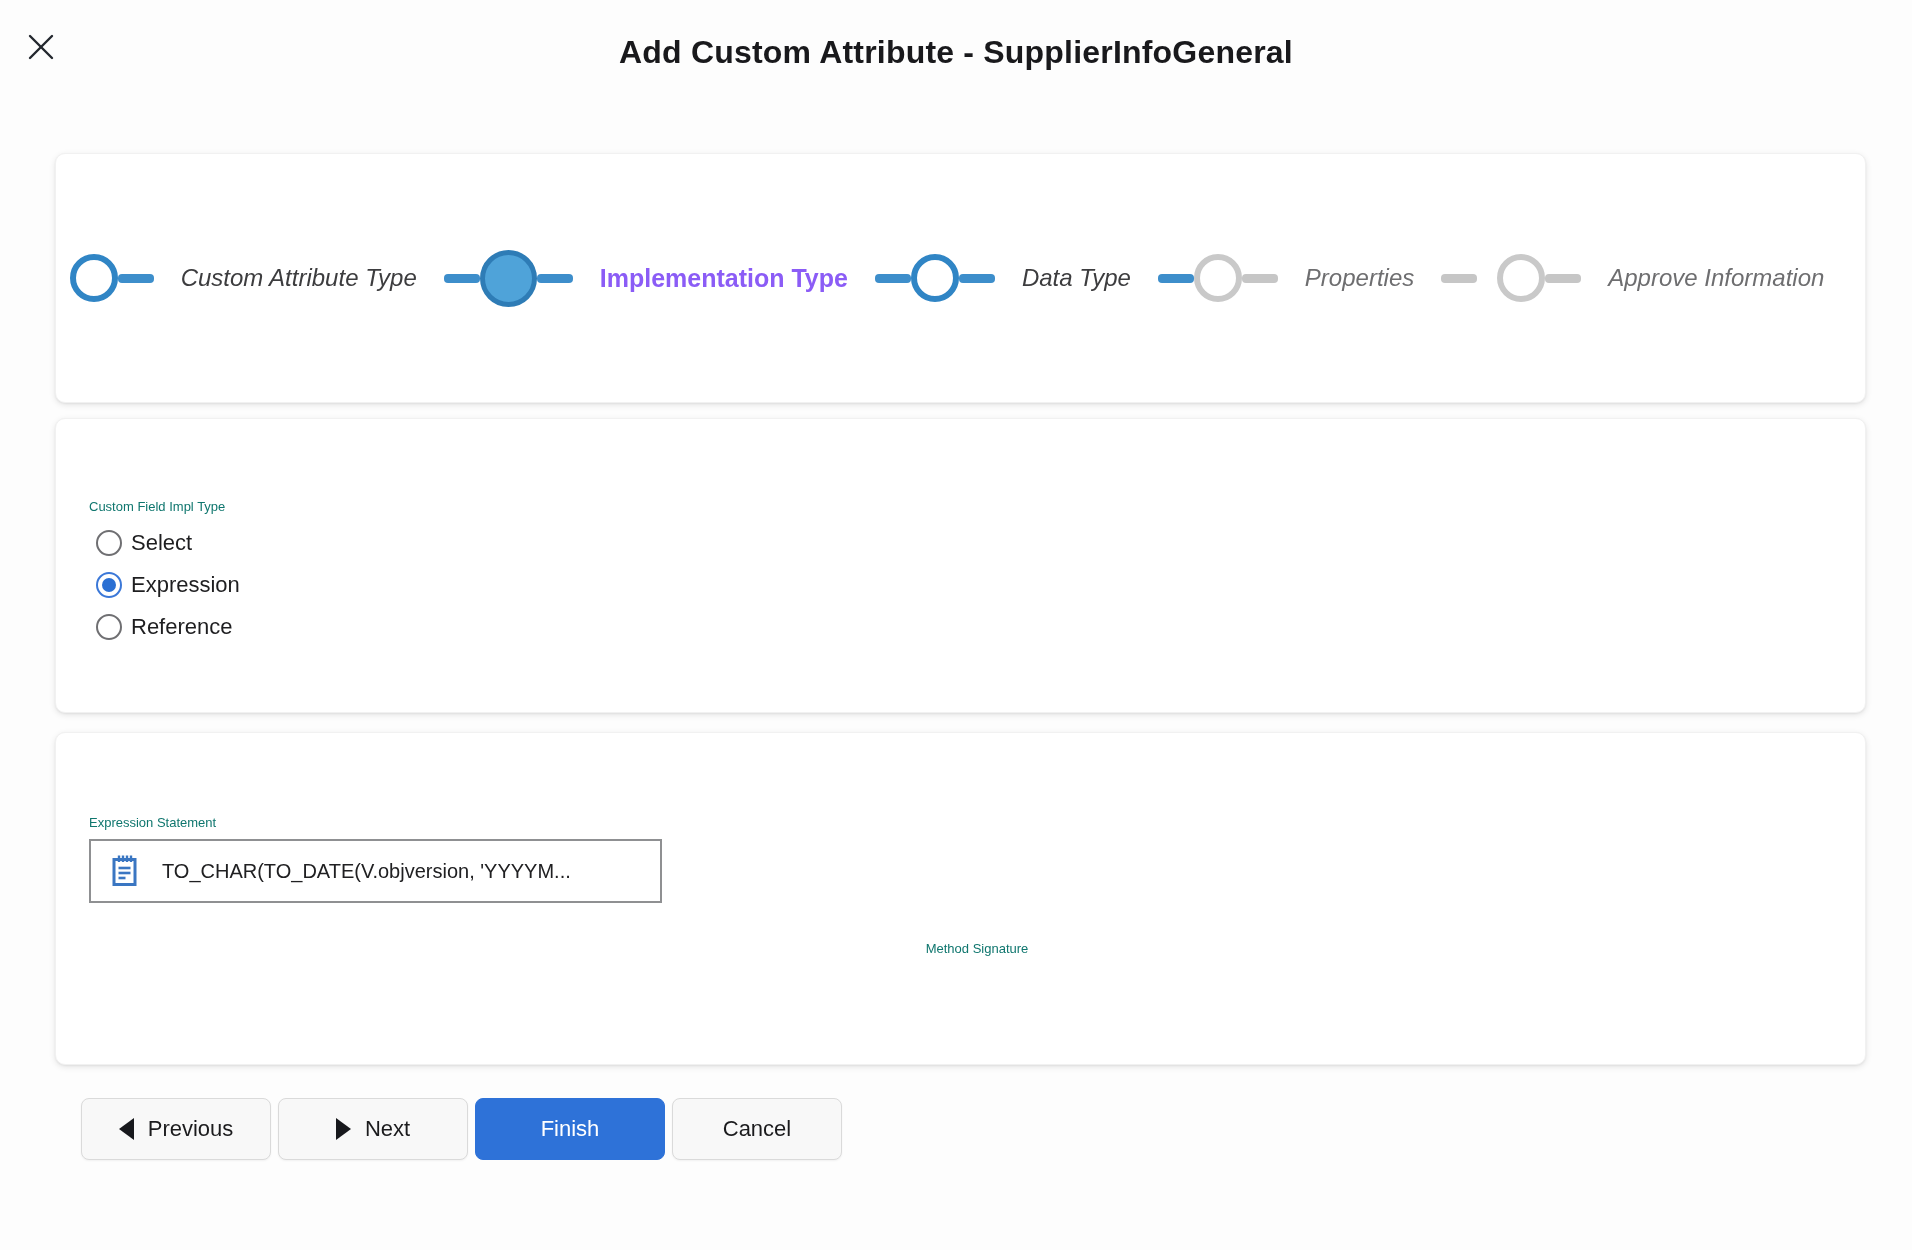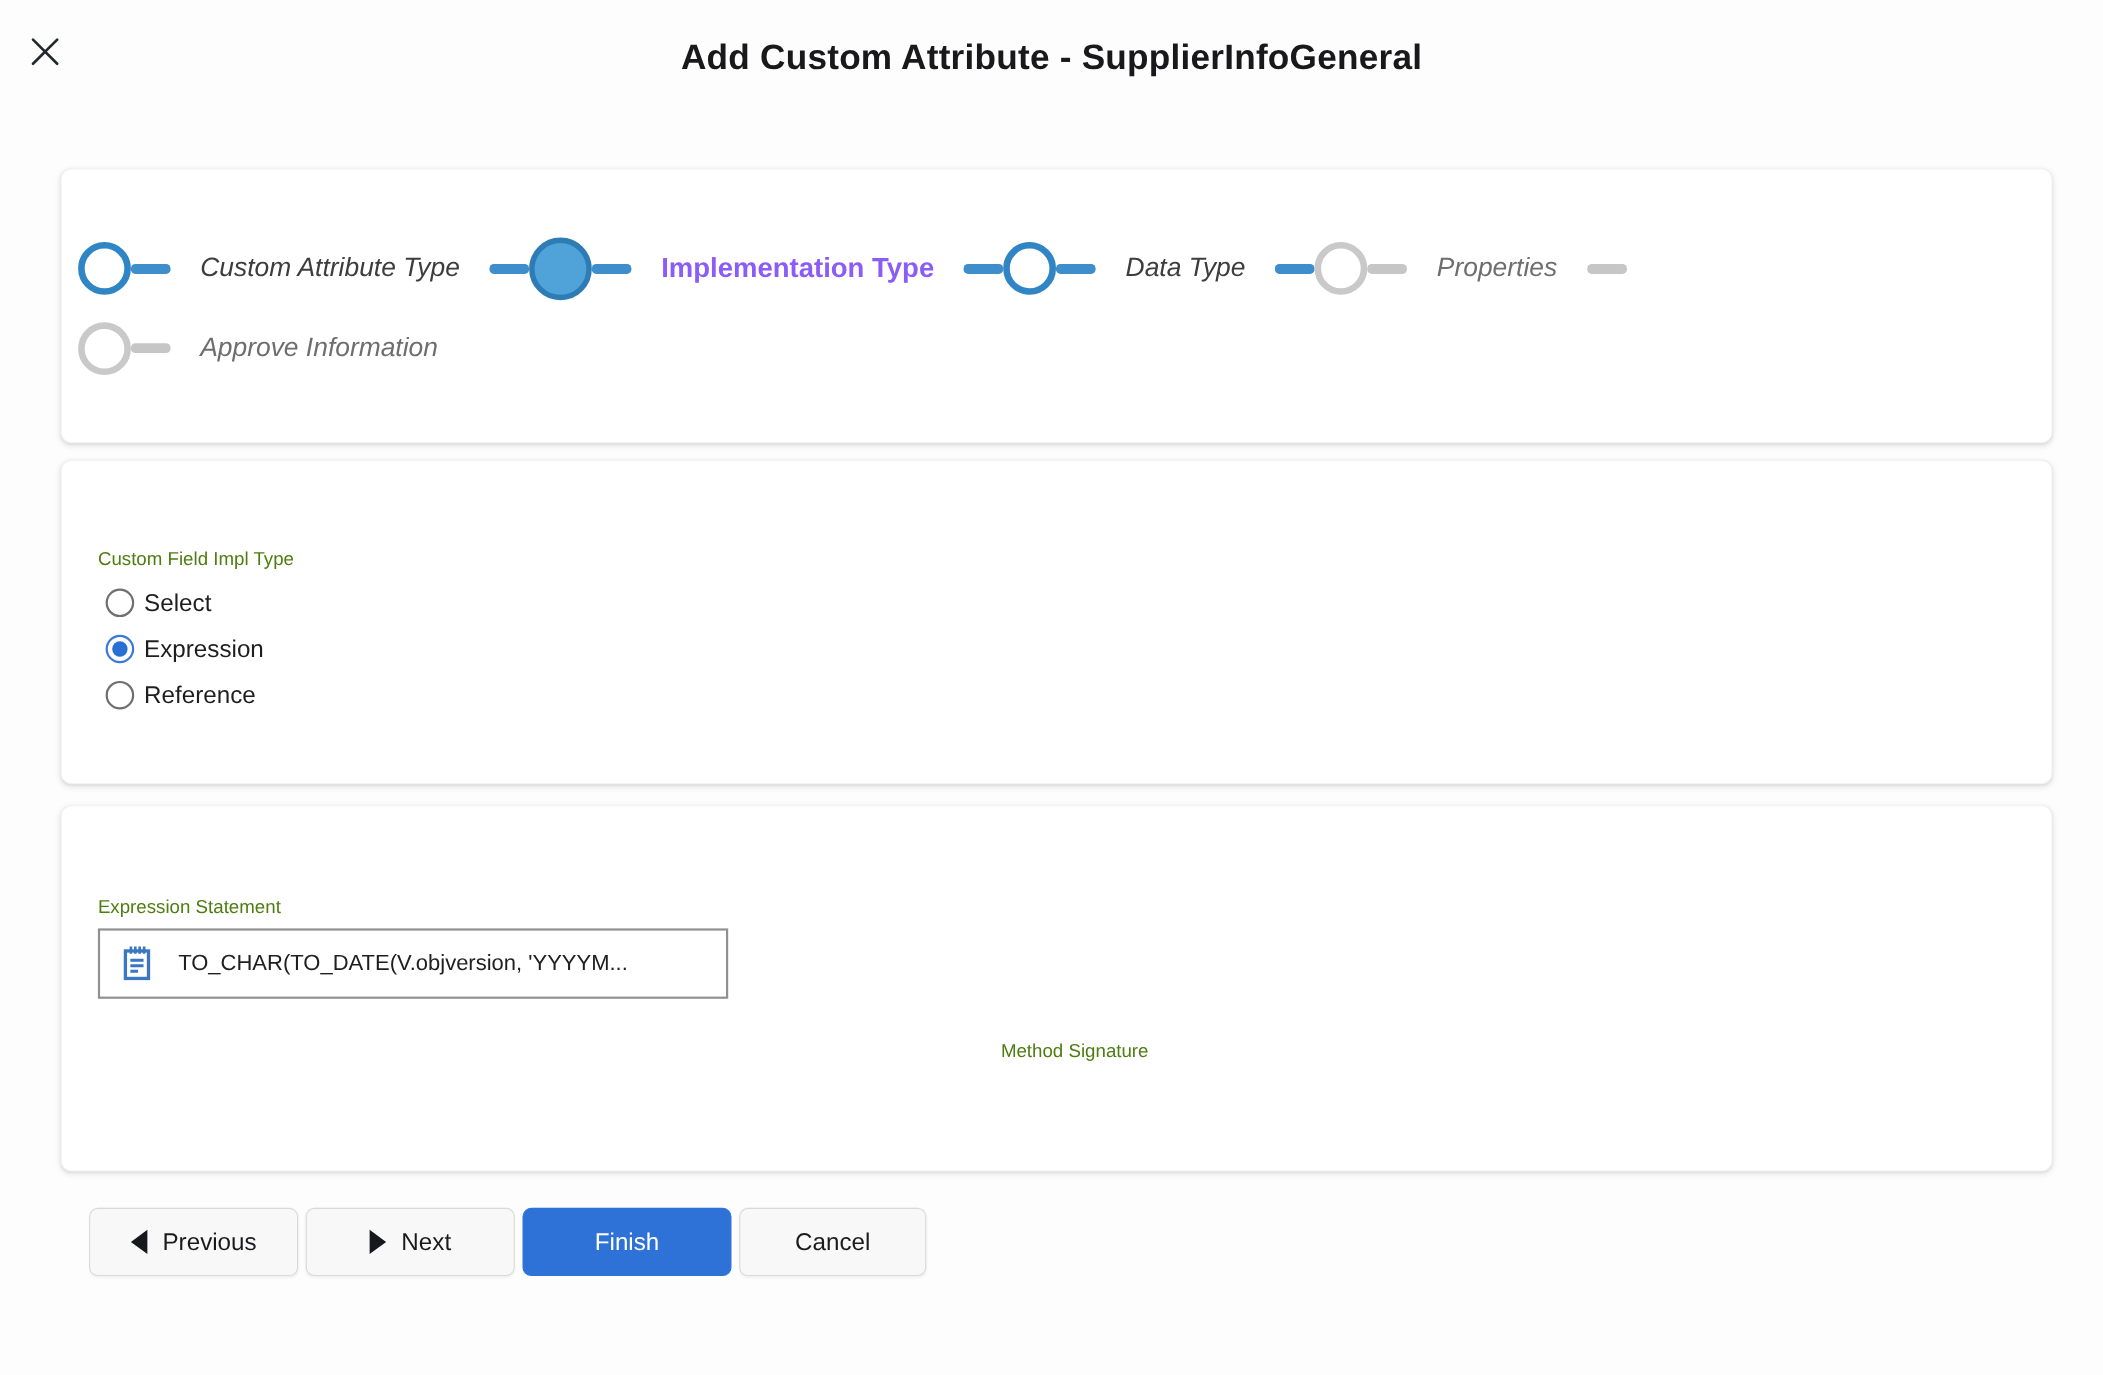--- a/index.html
+++ b/index.html
@@ -25,42 +25,42 @@
   .panel{
     background:#ffffff;
     border:1px solid #f1f1f1;
     border-radius:10px;
     box-shadow:0 2px 6px rgba(0,0,0,0.10),0 1px 2px rgba(0,0,0,0.05);
     box-sizing:border-box;
   }
   
   .panel-stepper{
     height:250px;padding:0 15px;
-    display:flex;flex-direction:column;justify-content:center;gap:20px;
+    display:flex;flex-direction:row;justify-content:center;gap:20px;
   }
   .step-row{display:flex;align-items:center;}
   .step-circle{
     width:48px;height:48px;border-radius:50%;background:#fff;
     box-sizing:border-box;flex:none;cursor:pointer;
   }
   .step-circle.blue{border:6px solid #3085c5;}
   .step-circle.gray{border:6px solid #c9c9c9;}
   .step-circle.filled{
     width:57px;height:57px;background:#4fa3d9;border:5px solid #2e7cb6;
   }
   .dash{width:36px;height:9px;border-radius:4px;flex:none;}
   .dash.blue{background:#3d8ecb;}
   .dash.gray{background:#c6c6c6;}
   .step-label{font-size:24px;margin:0 27px;white-space:nowrap;}
   .step-label.visited{font-style:italic;color:#3d3d3f;}
   .step-label.current{font-weight:bold;color:#8b5cf6;font-size:25px;}
   .step-label.future{font-style:italic;color:#6e6e70;}
   
   .panel-impl{height:295px;margin-top:15px;padding:80px 0 0 33px;}
-  .field-label{font-size:17px;color:#4d7c0f;}
+  .field-label{font-size:13px;color:#0f766e;}
   .radio-group{margin-top:16px;margin-left:7px;display:flex;flex-direction:column;gap:16px;}
   .radio-row{display:flex;align-items:center;gap:9px;cursor:pointer;}
   .radio-circle{width:26px;height:26px;border-radius:50%;box-sizing:border-box;flex:none;background:#fff;position:relative;}
   .radio-circle.off{border:2.5px solid #6f6f72;}
   .radio-circle.on{border:2.5px solid #3b78d8;}
   .radio-circle.on::after{
     content:"";position:absolute;left:4px;top:4px;right:4px;bottom:4px;
     border-radius:50%;background:#2a6fd3;
   }
   .radio-label{font-size:22px;color:#1e1e20;}

